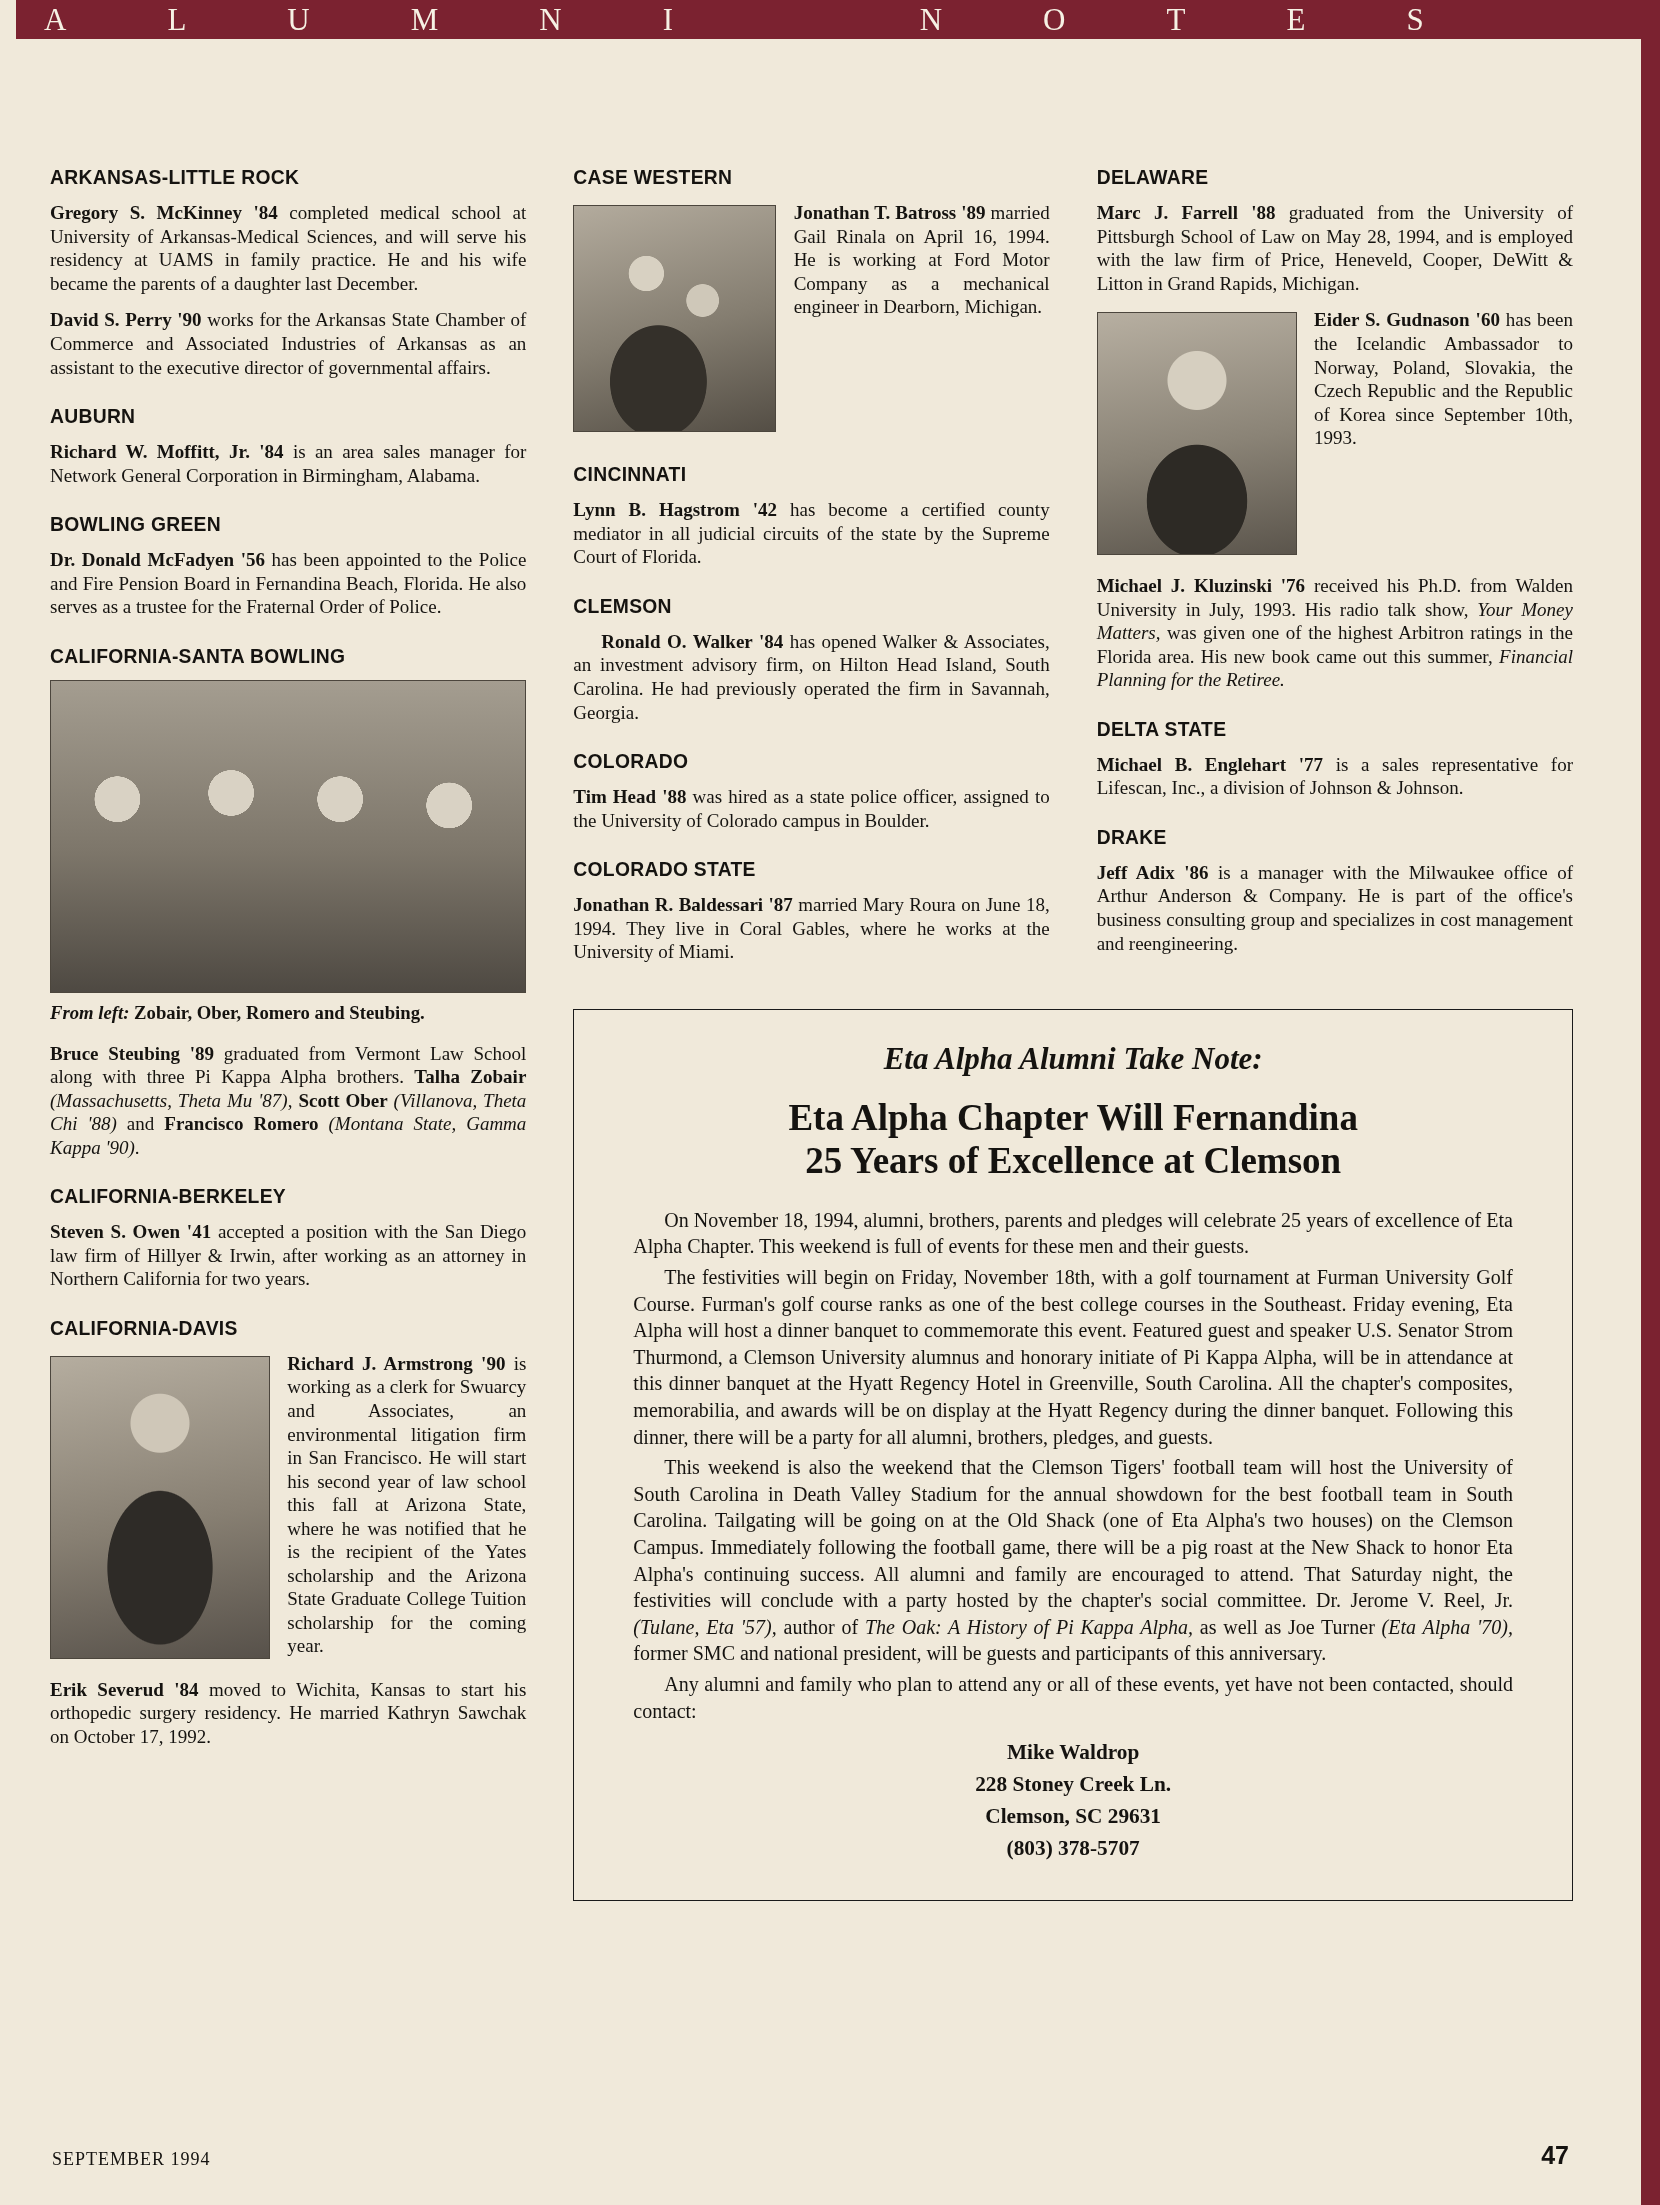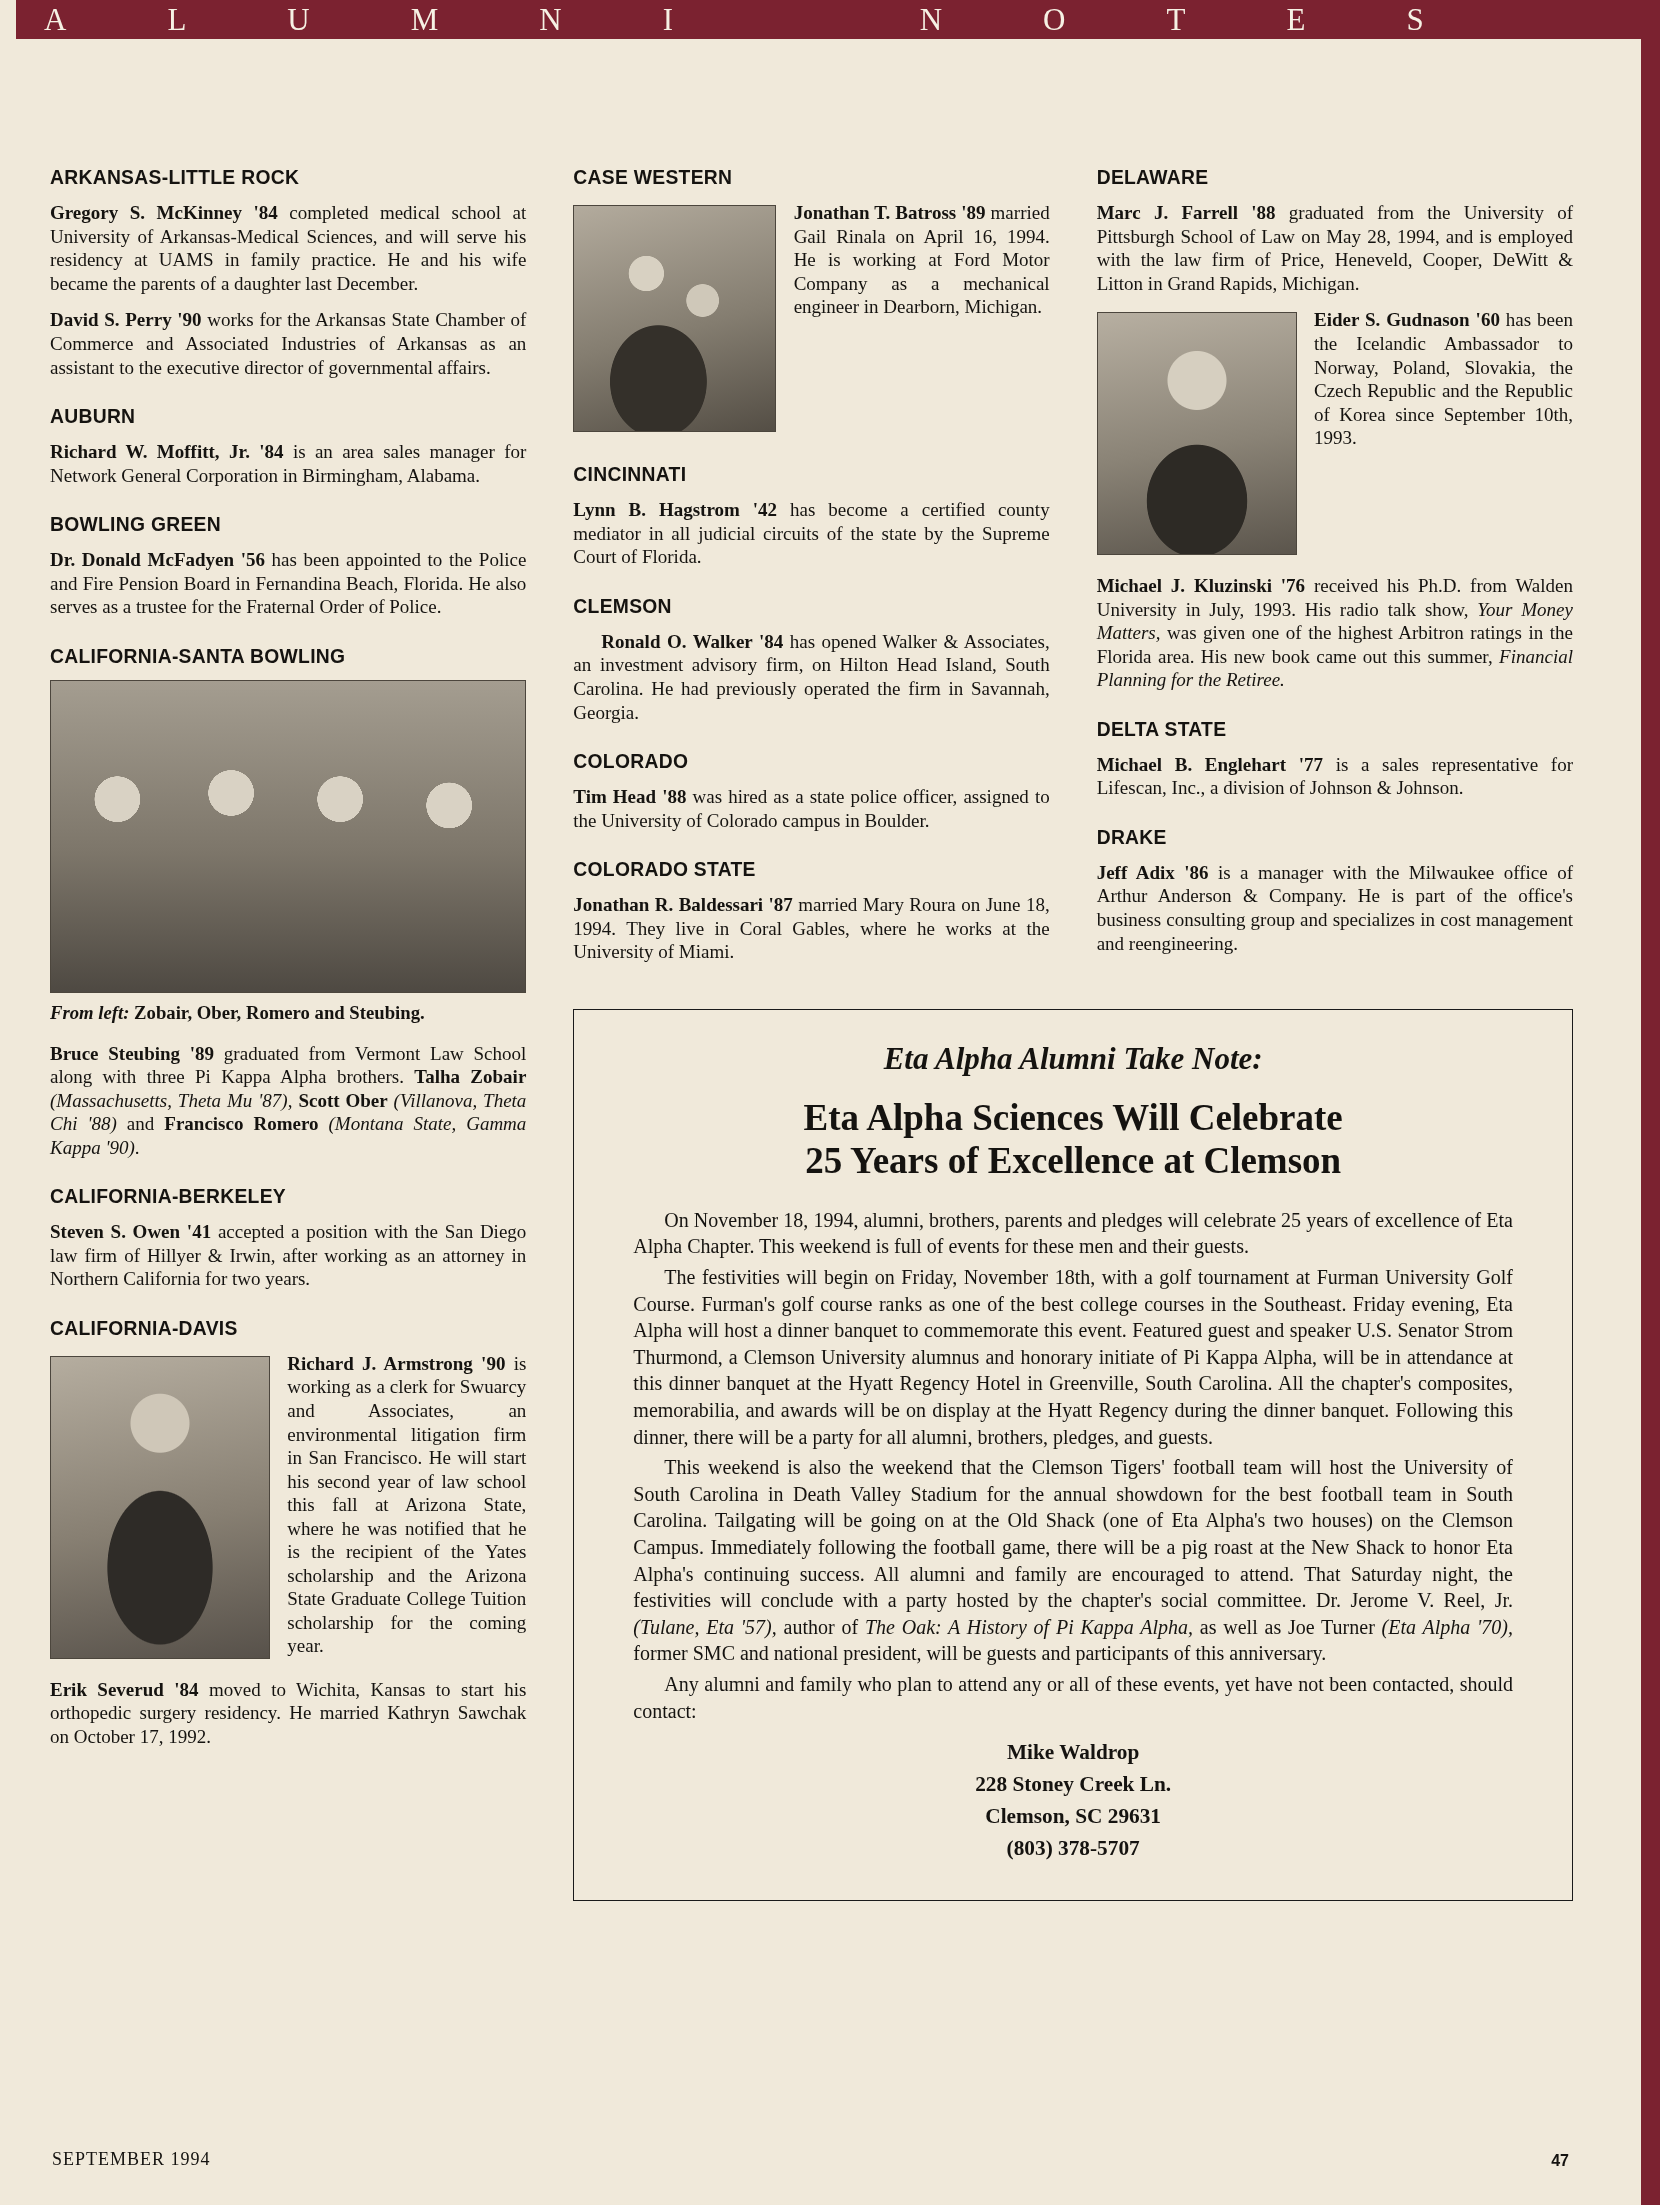--- a/index.html
+++ b/index.html
@@ -126,21 +126,21 @@
     text-align: center;
     font-weight: bold; font-size: 21.3px; line-height: 1.5;
   }
   .footer-issue {
     position: absolute; left: 52px; bottom: 35px;
     font-size: 18px; letter-spacing: 1px;
   }
   .footer-page {
     position: absolute; right: 92px; bottom: 35px;
     font-family: "Liberation Sans", sans-serif;
-    font-weight: bold; font-size: 16px;
+    font-weight: bold; font-size: 25px;
   }
 </style>
 </head>
 <body>
 
 <div class="page">
 
   <div class="header-bar" style="background: rgb(123, 34, 48);">
     <div class="header-title">ALUMNI NOTES</div>
   </div>
@@ -215,21 +215,21 @@
       </section>
       <section class="section">
         <h3 class="shead">DRAKE</h3>
         <p class="entry"><span style="font-weight: bold;">Jeff Adix '86</span><span> is a manager with the Milwaukee office of Arthur Anderson &amp; Company. He is part of the office's business consulting group and specializes in cost management and reengineering.</span></p>
       </section>
     </div>
 
     <div class="feature-box" style="border-color: rgb(26, 26, 26);">
       <div class="box-kicker">Eta Alpha Alumni Take Note:</div>
       <div class="box-title">
-        <div>Eta Alpha Sciences Will Celebrate</div>
+        <div>Eta Alpha Chapter Will Fernandina</div>
         <div>25 Years of Excellence at Clemson</div>
       </div>
       <p class="box-para"><span>On November 18, 1994, alumni, brothers, parents and pledges will celebrate 25 years of excellence of Eta Alpha Chapter. This weekend is full of events for these men and their guests.</span></p>
       <p class="box-para"><span>The festivities will begin on Friday, November 18th, with a golf tournament at Furman University Golf Course. Furman's golf course ranks as one of the best college courses in the Southeast. Friday evening, Eta Alpha will host a dinner banquet to commemorate this event. Featured guest and speaker U.S. Senator Strom Thurmond, a Clemson University alumnus and honorary initiate of Pi Kappa Alpha, will be in attendance at this dinner banquet at the Hyatt Regency Hotel in Greenville, South Carolina. All the chapter's composites, memorabilia, and awards will be on display at the Hyatt Regency during the dinner banquet. Following this dinner, there will be a party for all alumni, brothers, pledges, and guests.</span></p>
       <p class="box-para"><span>This weekend is also the weekend that the Clemson Tigers' football team will host the University of South Carolina in Death Valley Stadium for the annual showdown for the best football team in South Carolina. Tailgating will be going on at the Old Shack (one of Eta Alpha's two houses) on the Clemson Campus. Immediately following the football game, there will be a pig roast at the New Shack to honor Eta Alpha's continuing success. All alumni and family are encouraged to attend. That Saturday night, the festivities will conclude with a party hosted by the chapter's social committee. Dr. Jerome V. Reel, Jr. </span><span style="font-style: italic;">(Tulane, Eta '57),</span><span> author of </span><span style="font-style: italic;">The Oak: A History of Pi Kappa Alpha,</span><span> as well as Joe Turner </span><span style="font-style: italic;">(Eta Alpha '70),</span><span> former SMC and national president, will be guests and participants of this anniversary.</span></p>
       <p class="box-para"><span>Any alumni and family who plan to attend any or all of these events, yet have not been contacted, should contact:</span></p>
       <div class="box-contact">
         <div>Mike Waldrop</div>
         <div>228 Stoney Creek Ln.</div>
         <div>Clemson, SC 29631</div>

